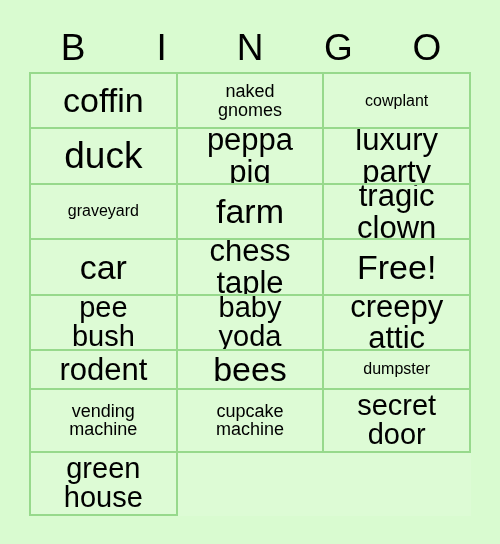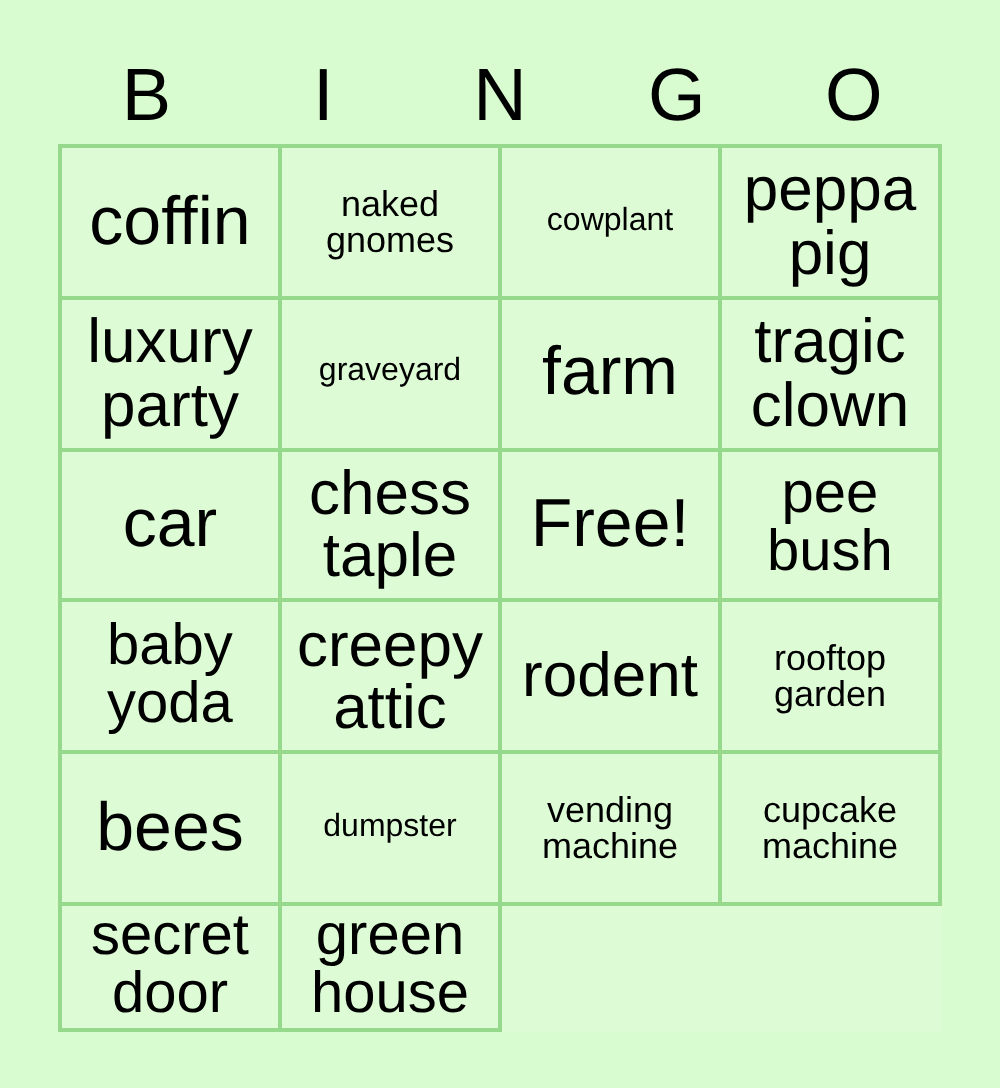--- a/index.html
+++ b/index.html
@@ -47,21 +47,21 @@
   #bingo-grid {
     position: absolute;
     left: 29px;
     top: 72px;
     width: 442px;
     height: 444px;
     box-sizing: border-box;
     border-top: 2px solid #97d98c;
     border-left: 2px solid #97d98c;
     display: grid;
-    grid-template-columns: repeat(4, 1fr);
+    grid-template-columns: repeat(3, 1fr);
     grid-template-rows: repeat(5, 1fr);
     background: #ddfbd5;
   }
 
   .bingo-cell {
     box-sizing: border-box;
     border-right: 2px solid #97d98c;
     border-bottom: 2px solid #97d98c;
     background: #ddfbd5;
     display: flex;
@@ -106,20 +106,23 @@
         <span class="cell-text fs-xxl">coffin</span>
       </div>
       <div class="bingo-cell">
         <span class="cell-text fs-md">naked
 gnomes</span>
       </div>
       <div class="bingo-cell">
         <span class="cell-text fs-xs">cowplant</span>
       </div>
       <div class="bingo-cell">
+        <span class="cell-text fs-huge">duck</span>
+      </div>
+      <div class="bingo-cell">
         <span class="cell-text fs-lg">peppa
 pig</span>
       </div>
       <div class="bingo-cell">
         <span class="cell-text fs-lg">luxury
 party</span>
       </div>
       <div class="bingo-cell">
         <span class="cell-text fs-xs">graveyard</span>
       </div>
@@ -149,24 +152,20 @@
 yoda</span>
       </div>
       <div class="bingo-cell">
         <span class="cell-text fs-lg">creepy
 attic</span>
       </div>
       <div class="bingo-cell">
         <span class="cell-text fs-lg">rodent</span>
       </div>
       <div class="bingo-cell">
-        <span class="cell-text fs-md">rooftop
-garden</span>
-      </div>
-      <div class="bingo-cell">
         <span class="cell-text fs-xxl">bees</span>
       </div>
       <div class="bingo-cell">
         <span class="cell-text fs-xs">dumpster</span>
       </div>
       <div class="bingo-cell">
         <span class="cell-text fs-md">vending
 machine</span>
       </div>
       <div class="bingo-cell">

